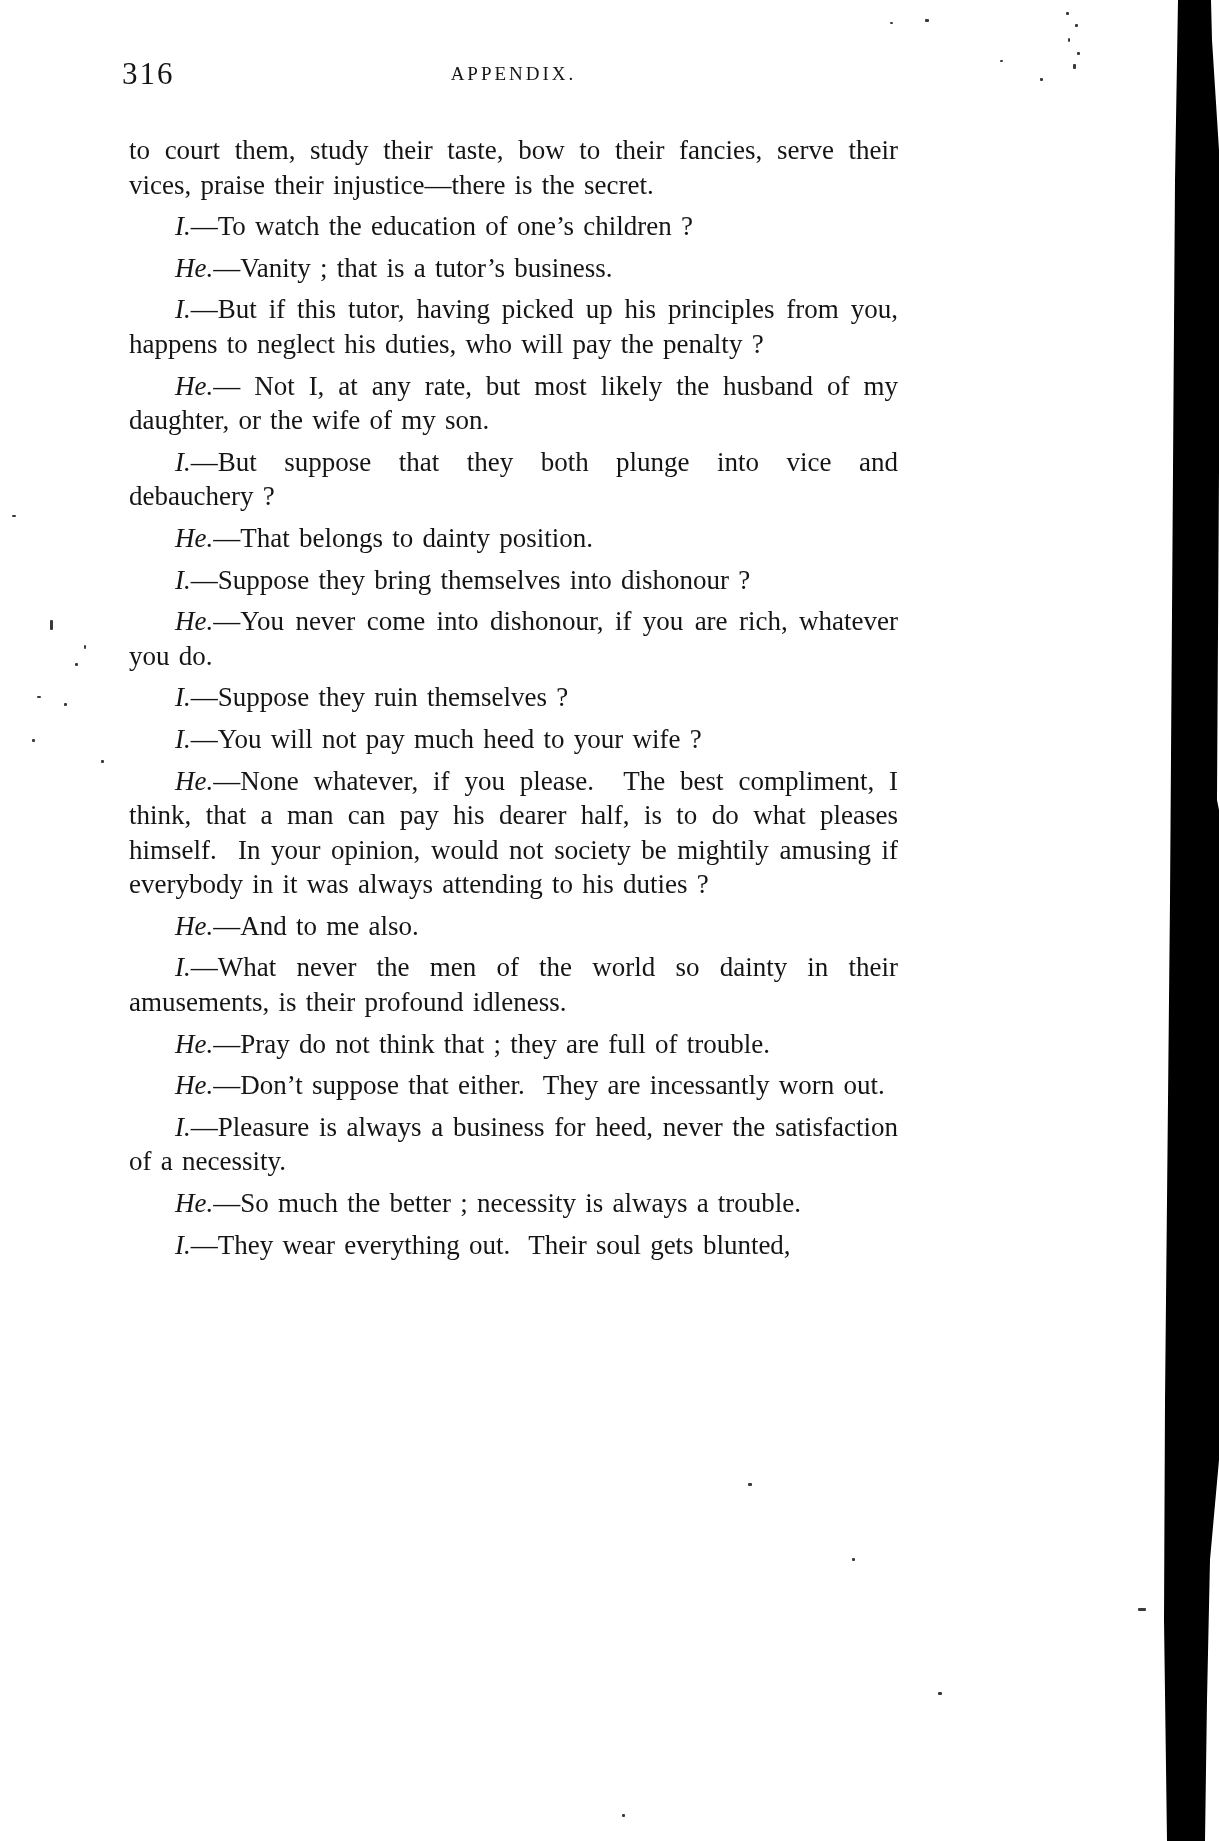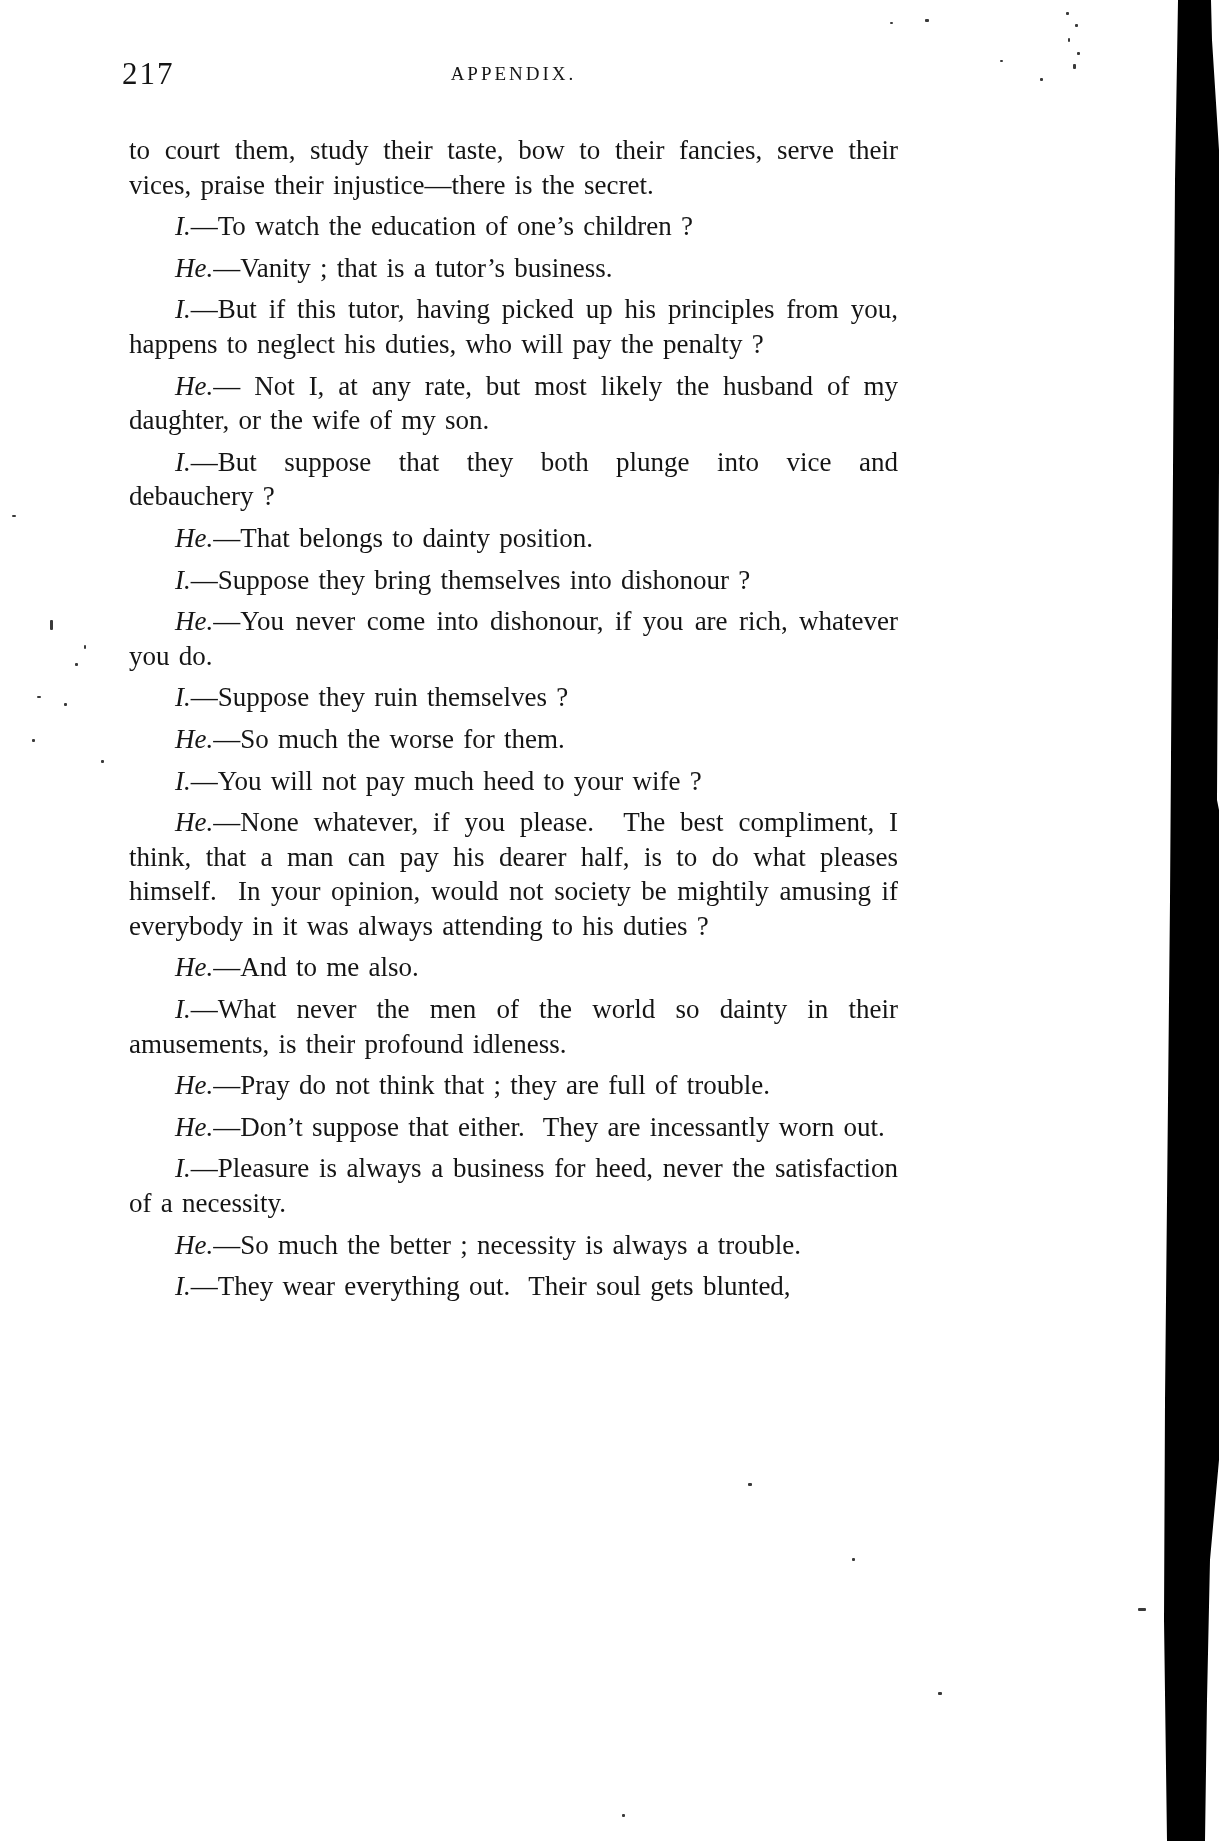--- a/index.html
+++ b/index.html
@@ -82,36 +82,35 @@
     background: #3a3a3a;
     border-radius: 1px;
   }
 </style>
 </head>
 <body>
 
 <div class="scan-page">
 
   <div class="header-row">
-    <span class="page-number">217</span>
+    <span class="page-number">316</span>
     <span class="running-head">APPENDIX.</span>
   </div>
 
   <div class="page-body">
       <p class="no-indent"><span>to court them, study their taste, bow to their fancies, serve their vices, praise their injustice—there is the secret.</span></p>
       <p><span class="speaker-label">I.</span><span>—To watch the education of one’s children&nbsp;?</span></p>
       <p><span class="speaker-label">He.</span><span>—Vanity&nbsp;; that is a tutor’s business.</span></p>
       <p><span class="speaker-label">I.</span><span>—But if this tutor, having picked up his principles from you, happens to neglect his duties, who will pay the penalty&nbsp;?</span></p>
       <p><span class="speaker-label">He.</span><span>—&nbsp;Not I, at any rate, but most likely the husband of my daughter, or the wife of my son.</span></p>
       <p><span class="speaker-label">I.</span><span>—But suppose that they both plunge into vice and debauchery&nbsp;?</span></p>
       <p><span class="speaker-label">He.</span><span>—That belongs to dainty position.</span></p>
       <p><span class="speaker-label">I.</span><span>—Suppose they bring themselves into dishonour&nbsp;?</span></p>
       <p><span class="speaker-label">He.</span><span>—You never come into dishonour, if you are rich, whatever you do.</span></p>
       <p><span class="speaker-label">I.</span><span>—Suppose they ruin themselves&nbsp;?</span></p>
-      <p><span class="speaker-label">He.</span><span>—So much the worse for them.</span></p>
       <p><span class="speaker-label">I.</span><span>—You will not pay much heed to your wife&nbsp;?</span></p>
       <p><span class="speaker-label">He.</span><span>—None whatever, if you please.&nbsp; The best compliment, I think, that a man can pay his dearer half, is to do what pleases himself.&nbsp; In your opinion, would not society be mightily amusing if everybody in it was always attending to his duties&nbsp;?</span></p>
       <p><span class="speaker-label">He.</span><span>—And to me also.</span></p>
       <p><span class="speaker-label">I.</span><span>—What never the men of the world so dainty in their amusements, is their profound idleness.</span></p>
       <p><span class="speaker-label">He.</span><span>—Pray do not think that&nbsp;; they are full of trouble.</span></p>
       <p><span class="speaker-label">He.</span><span>—Don’t suppose that either.&nbsp; They are incessantly worn out.</span></p>
       <p><span class="speaker-label">I.</span><span>—Pleasure is always a business for heed, never the satisfaction of a necessity.</span></p>
       <p><span class="speaker-label">He.</span><span>—So much the better&nbsp;; necessity is always a trouble.</span></p>
       <p><span class="speaker-label">I.</span><span>—They wear everything out.&nbsp; Their soul gets blunted,</span></p>
     </div>

